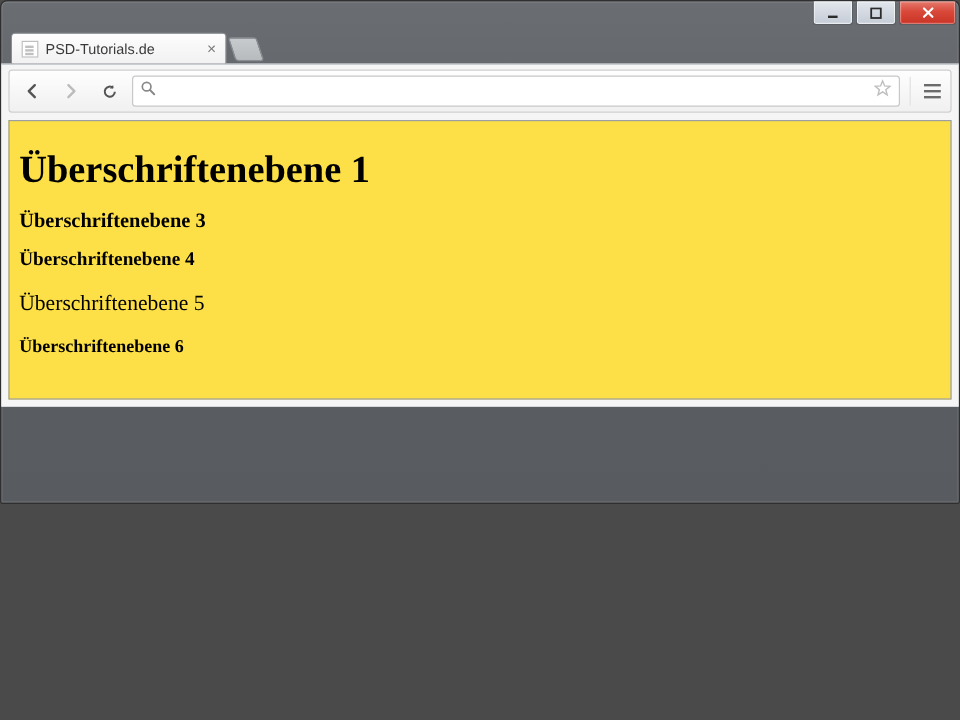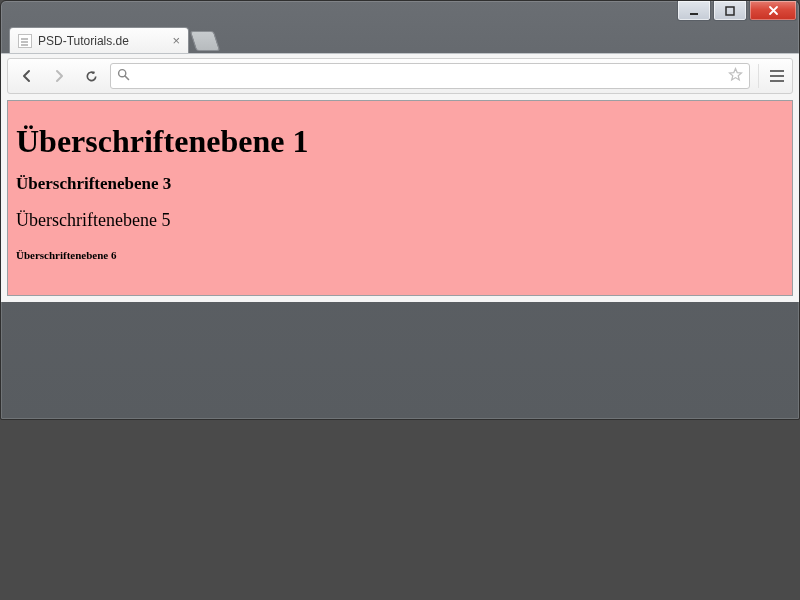--- a/index.html
+++ b/index.html
@@ -103,35 +103,35 @@
   .star { color:#bfbfbf; margin-left:4px; }
   .menu-btn {
     width:28px; height:24px; display:flex; flex-direction:column; justify-content:center; align-items:center; gap:3px;
     border-left:1px solid #e0e0e0; padding-left:8px; margin-left:2px;
   }
   .menu-btn span { width:14px; height:2px; background:#6b6b6b; }
 
   
   .content-frame {
     flex:1; margin: 0 6px 6px 6px;
-    background:#fca5a5;
+    background:#fde047;
     border:1px solid #9b9fa3;
     overflow:auto;
   }
   .page {
     padding: 10px 8px 20px 8px;
     font-family: "Times New Roman", Times, serif;
     color:#000;
   }
   .page h1 { font-size: 32px; font-weight:bold; margin: 12px 0 14px; }
   .page h2 { font-size: 24px; font-weight:bold; margin: 12px 0 14px; }
   .page h3 { font-size: 17px; font-weight:bold; margin: 12px 0 14px; }
   .page h4 { font-size: 16px; font-weight:bold; margin: 14px 0 14px; }
   .page h5 { font-size: 18px; font-weight:normal; margin: 16px 0 14px; }
-  .page h6 { font-size: 11px; font-weight:bold; margin: 18px 0 14px; }
+  .page h6 { font-size: 15px; font-weight:bold; margin: 18px 0 14px; }
 </style>
 </head>
 <body>
 
 <div class="window">
 
   <div class="titlebar">
     <div class="win-controls">
       <div class="win-btn">
         <svg width="10" height="10" viewBox="0 0 10 10">
@@ -198,19 +198,20 @@
         <span></span>
         <span></span>
         <span></span>
       </div>
     </div>
 
     <div class="content-frame">
       <div class="page">
         <h1>Überschriftenebene 1</h1>
         <h3>Überschriftenebene 3</h3>
+        <h4>Überschriftenebene 4</h4>
         <h5>Überschriftenebene 5</h5>
         <h6>Überschriftenebene 6</h6>
       </div>
     </div>
   </div>
 
 </div>
 
 </body></html>

